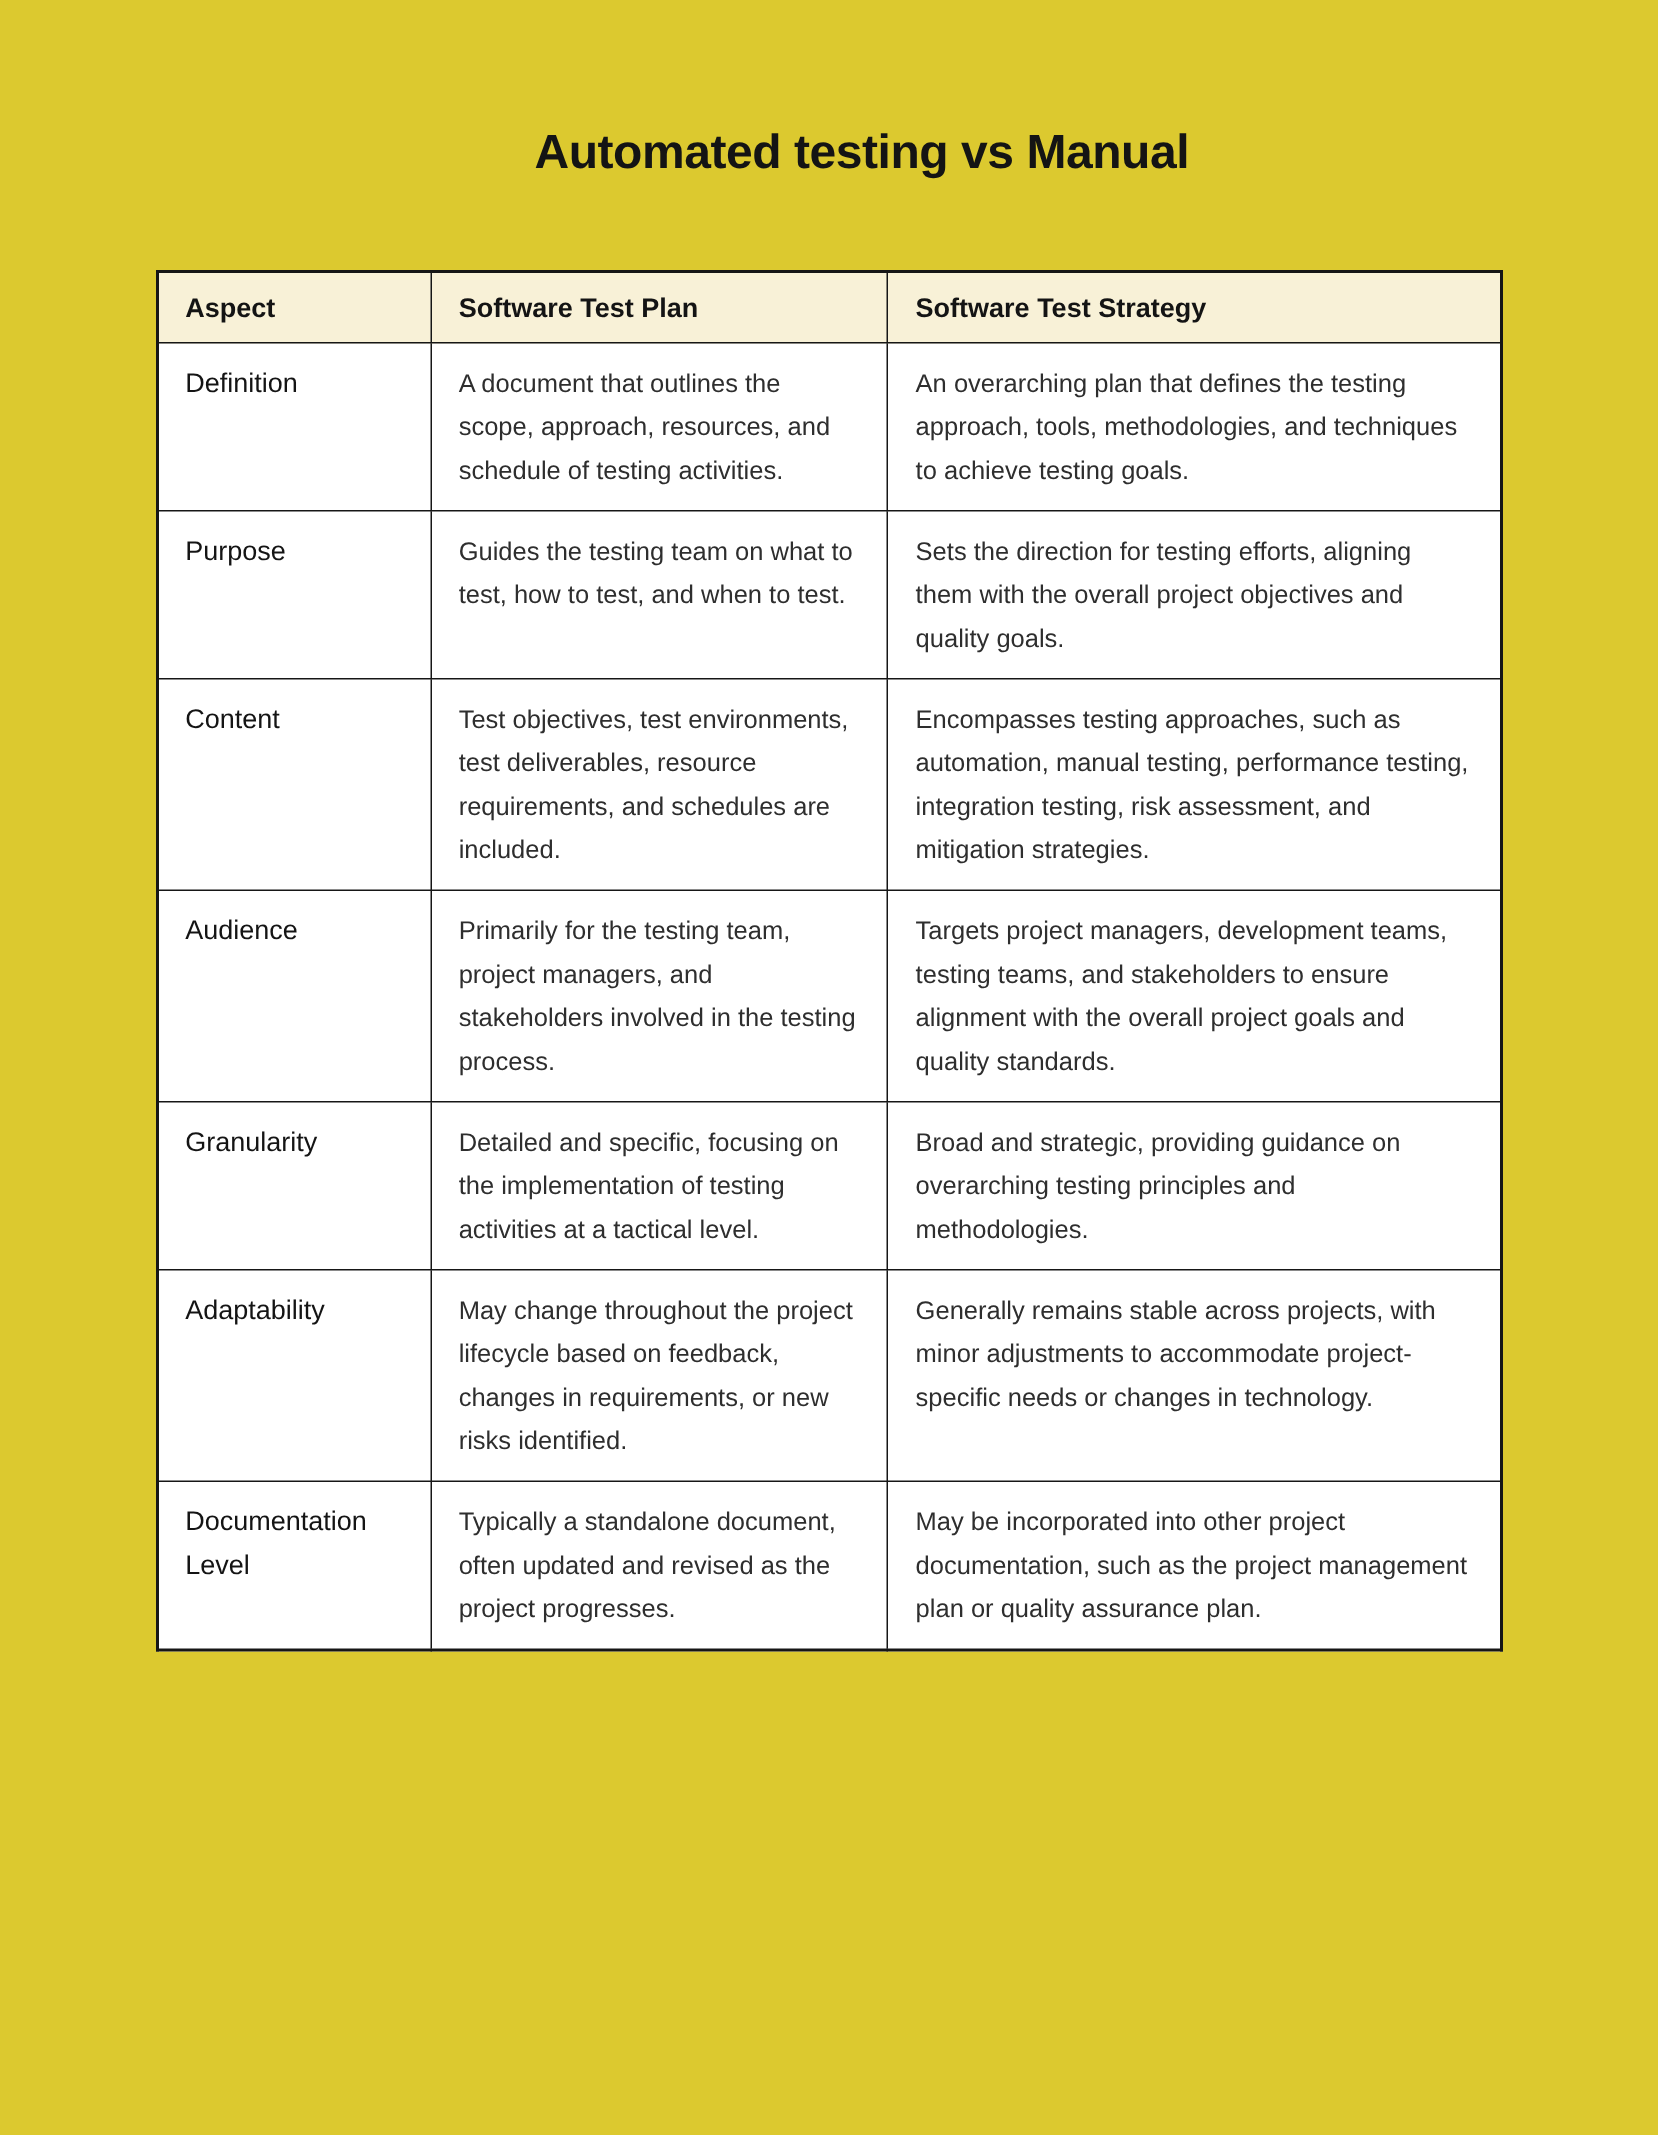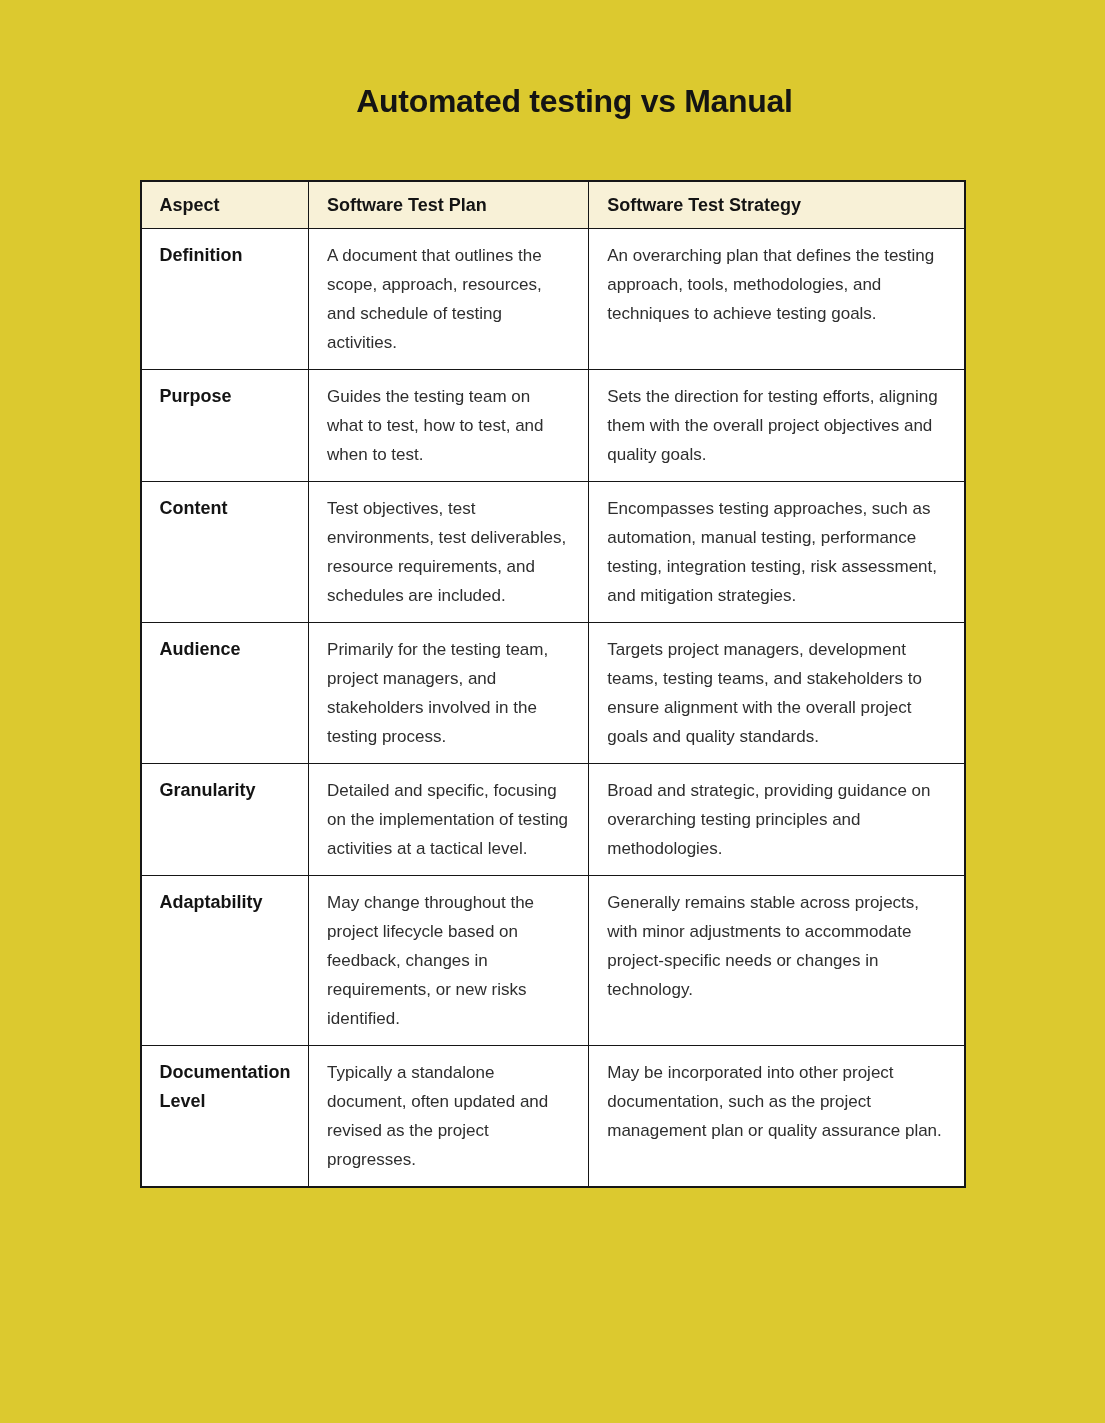--- a/index.html
+++ b/index.html
@@ -29,21 +29,21 @@
     text-align: center;
     font-size: 32px;
     line-height: 42px;
     font-weight: 700;
     color: var(--heading);
     letter-spacing: -0.3px;
     margin-bottom: 58px;
     padding-left: 44px;
   }
   table.compare {
-    width: 826px;
+    width: 898px;
     margin: 0 auto;
     border-collapse: collapse;
     border: 2px solid var(--border);
     background: var(--cell-bg);
     table-layout: fixed;
   }
   table.compare th,
   table.compare td {
     border: 1px solid var(--border);
     vertical-align: top;
@@ -56,21 +56,21 @@
   table.compare thead th {
     background: var(--header-bg);
     font-size: 18px;
     font-weight: 700;
     color: var(--heading);
     padding: 12px 18px;
     line-height: 22px;
   }
   td.aspect {
     font-size: 18px;
-    font-weight: 700;
+    font-weight: 400;
     color: var(--heading);
     line-height: 29px;
     padding-top: 13px;
   }
   td.desc {
     font-size: 17px;
     font-weight: 400;
     color: var(--body-text);
     line-height: 29px;
     padding-top: 13px;

